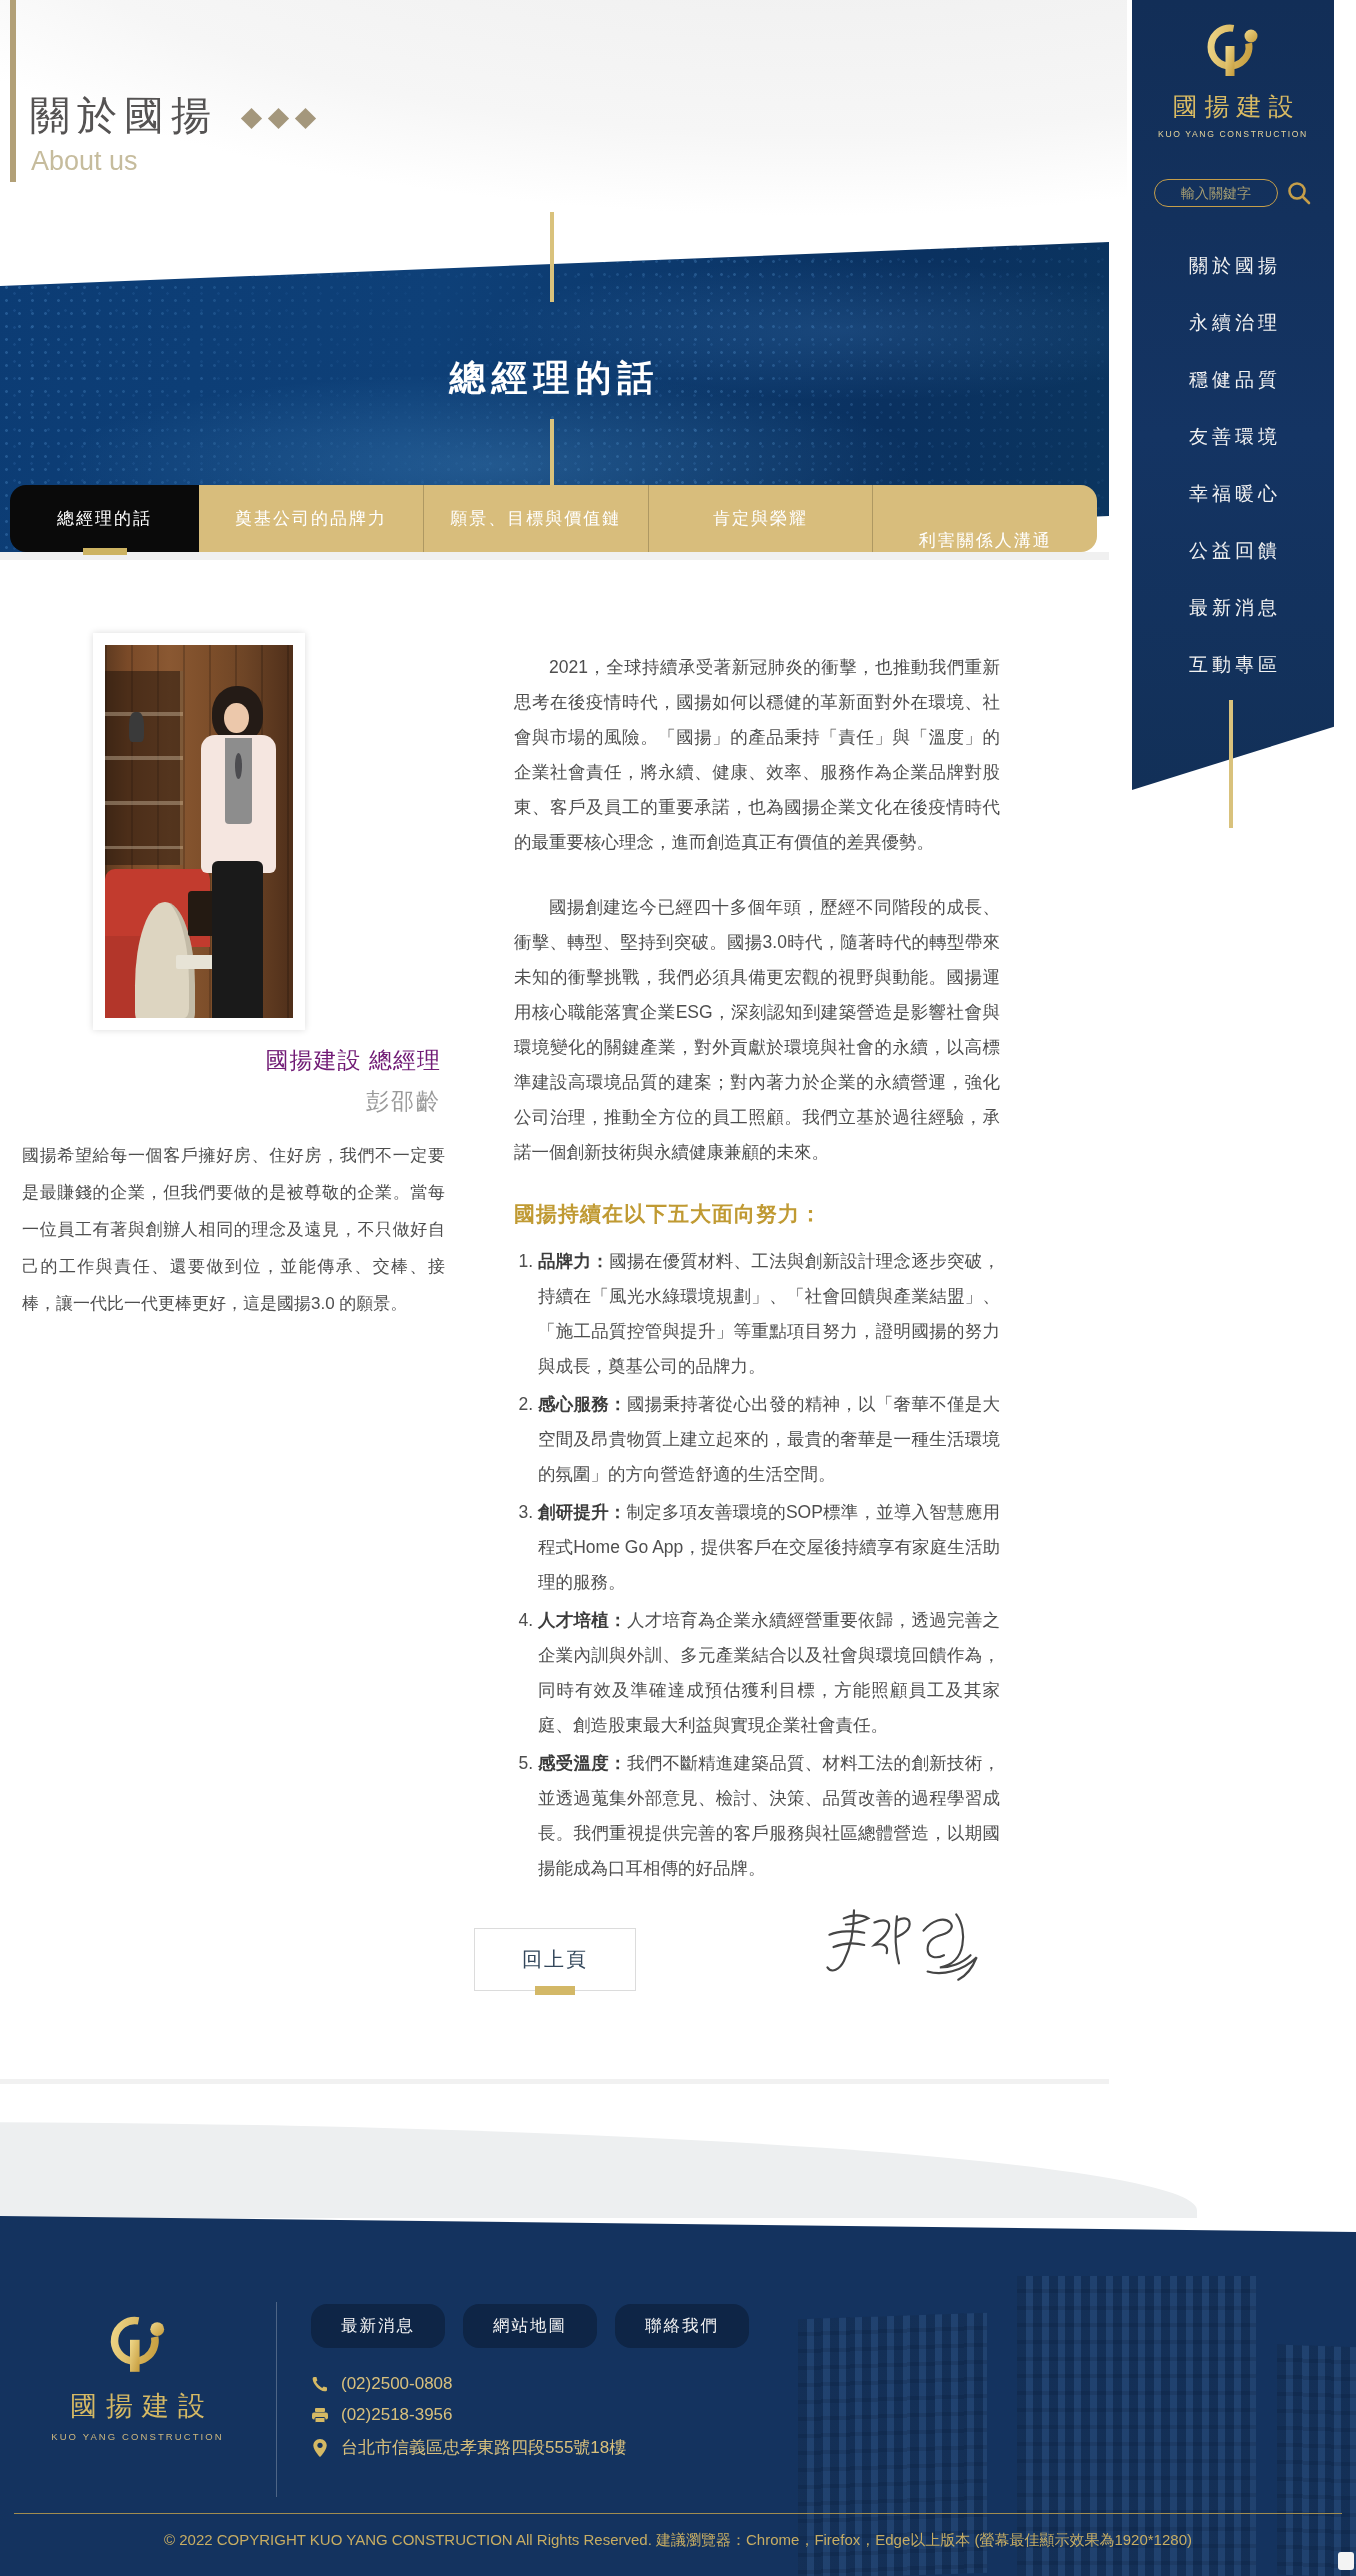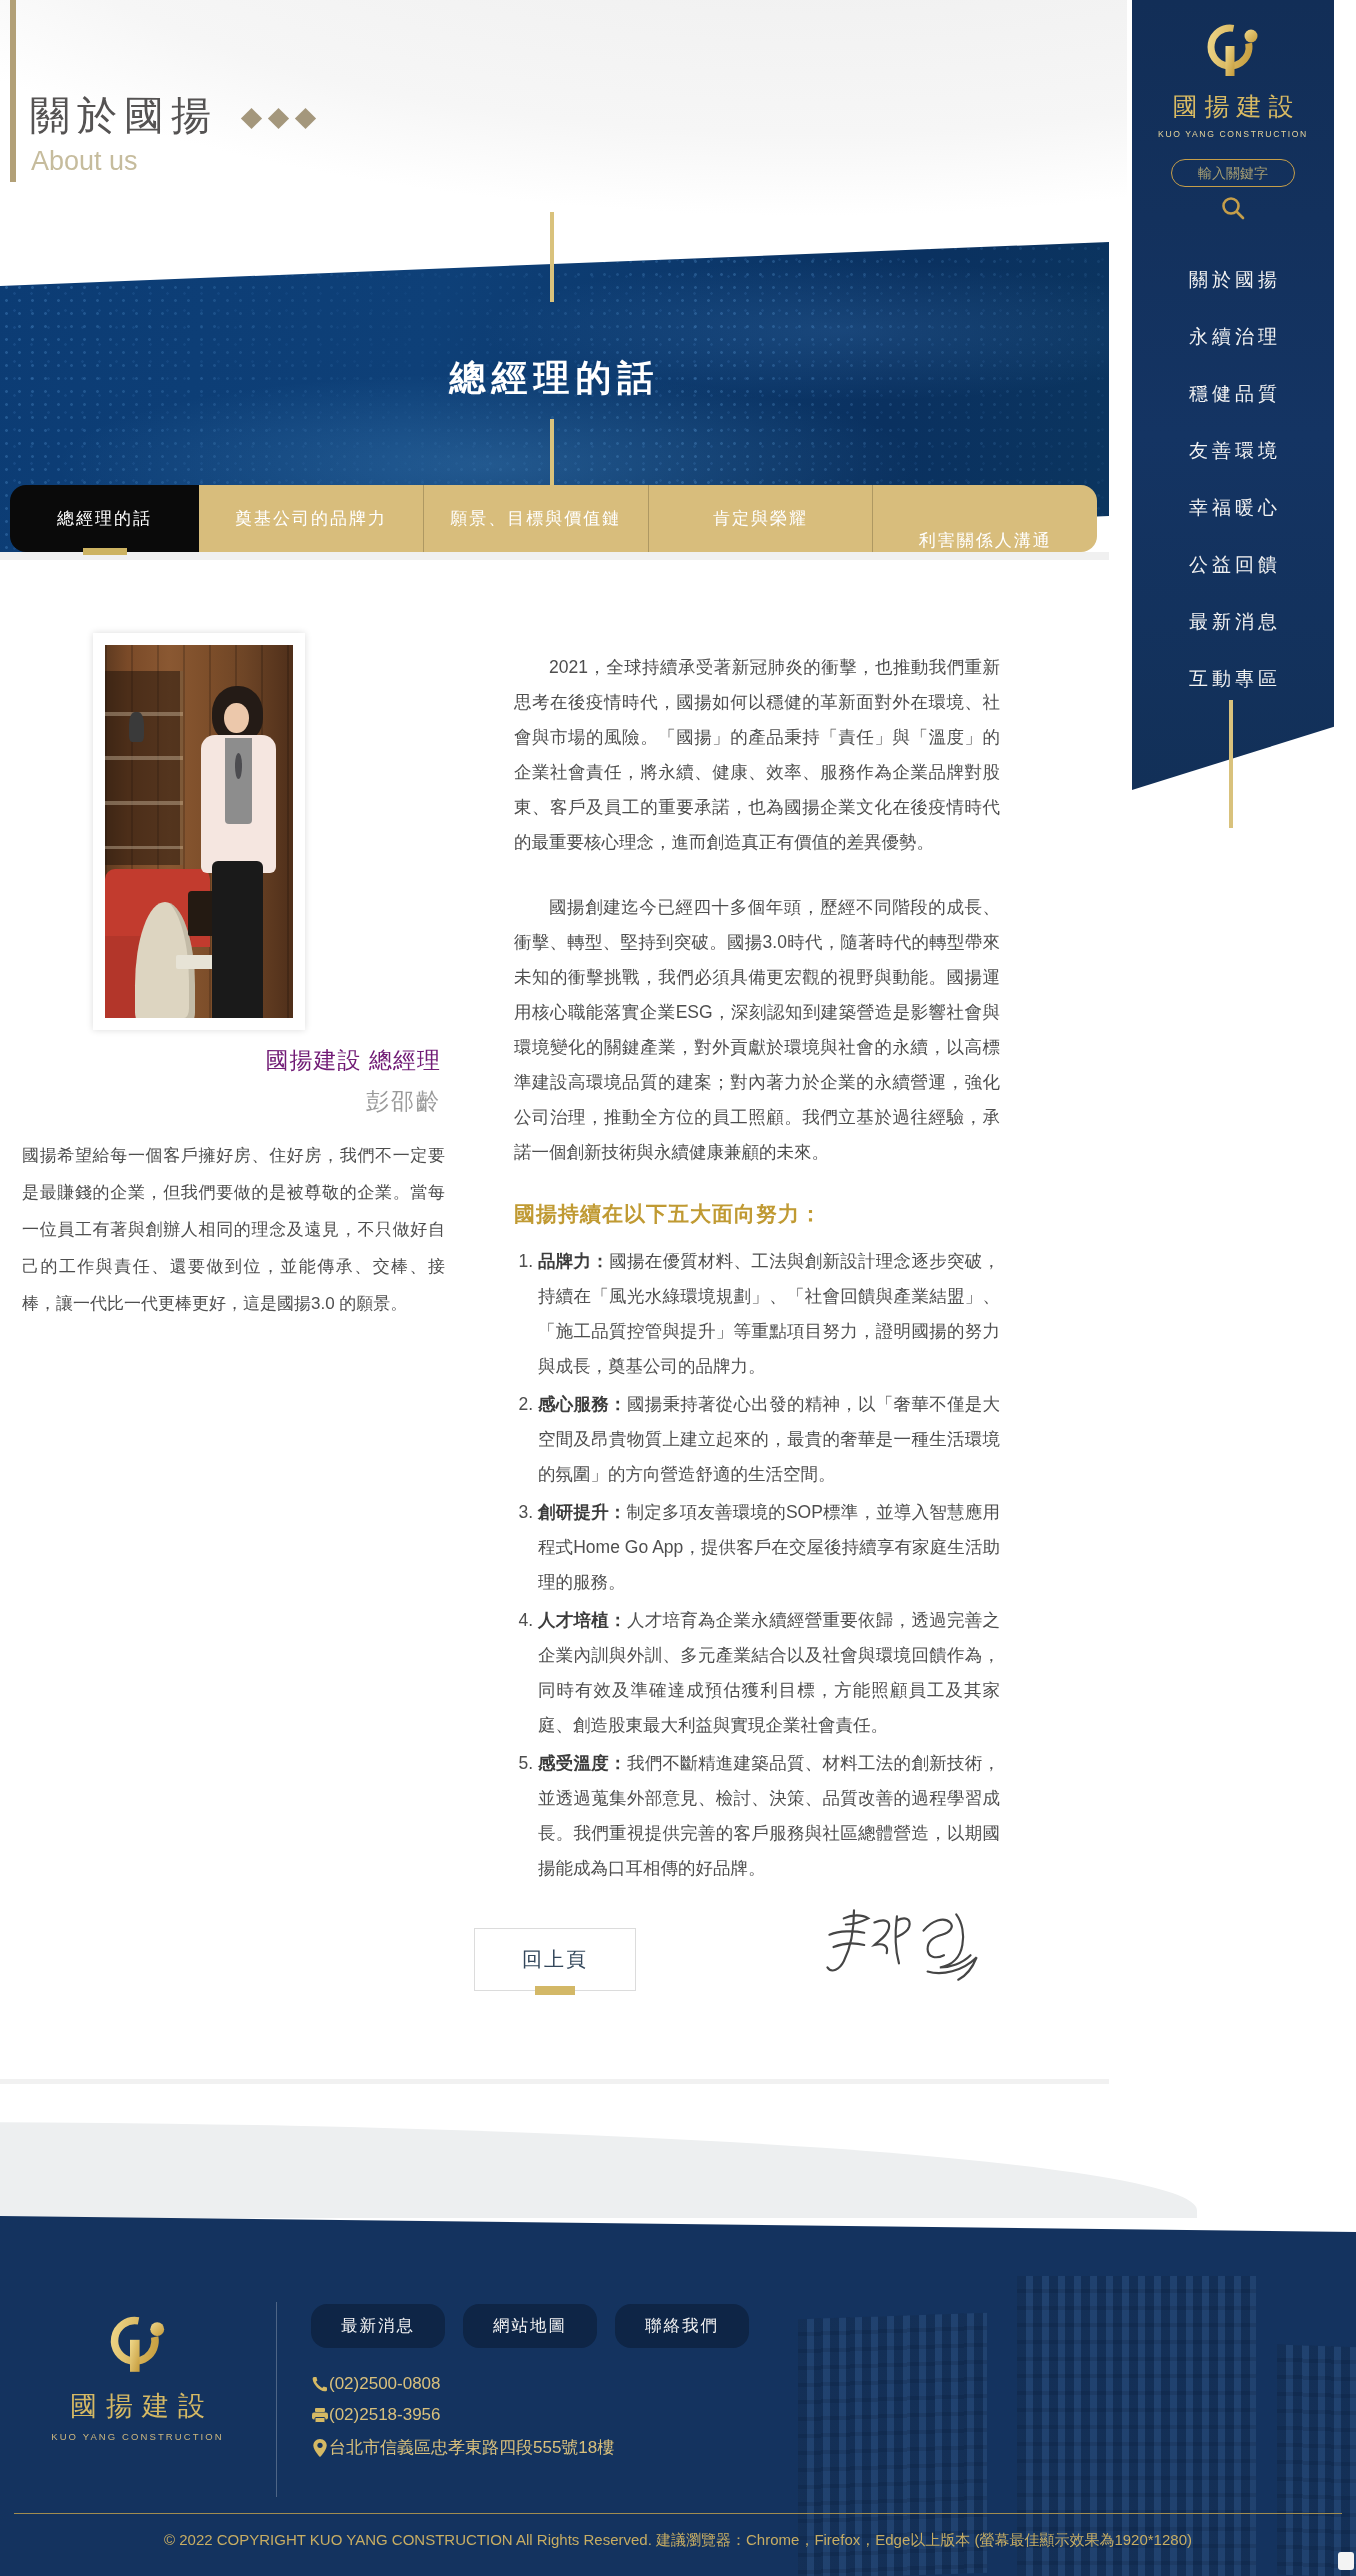--- a/index.html
+++ b/index.html
@@ -45,21 +45,21 @@
   .tab.gold:last-child{border-radius:0 16px 16px 0;align-items:flex-end;}
   .tab-indicator{position:absolute;left:73px;bottom:-3px;width:44px;height:7px;background:#cdb362;}
   .tabs-understrip{position:absolute;left:0;top:552px;width:1109px;height:8px;background:#f0f0f0;z-index:2;}
   
   .sidebar{position:absolute;left:1132px;top:0;width:202px;height:790px;z-index:5;
     background:linear-gradient(180deg,#122e57 0%,#143463 55%,#123058 100%);
     clip-path:polygon(0 0,100% 0,100% 92%,0 100%);display:flex;flex-direction:column;align-items:center;}
   .sb-logo{margin-top:20px;}
   .sb-brand-cn{margin-top:12px;font-size:25px;color:#d9bb63;letter-spacing:7px;text-indent:7px;font-weight:400;}
   .sb-brand-en{margin-top:6px;font-size:8.6px;color:#e6d49b;letter-spacing:1.6px;}
-  .sb-search{margin-top:20px;display:flex;align-items:center;gap:8px;flex-direction:column;}
+  .sb-search{margin-top:40px;display:flex;align-items:center;gap:8px;}
   .sb-search input{width:118px;height:24px;background:transparent;border:1.5px solid #c59e4a;
     border-radius:14px;color:#cbbf8d;font-size:14px;text-align:center;outline:none;
     font-family:"Liberation Sans","DejaVu Sans",sans-serif;}
   .sb-search input::placeholder{color:#a59d72;}
   .sb-nav{margin-top:30px;display:flex;flex-direction:column;}
   .sb-nav-item{height:57px;display:flex;align-items:center;justify-content:center;color:#f2f2f2;
     font-size:19px;letter-spacing:4px;text-indent:4px;cursor:pointer;width:202px;}
   
   .photo-frame{position:absolute;left:93px;top:633px;width:188px;height:373px;background:#ffffff;
     padding:12px;box-shadow:0 0 7px rgba(0,0,0,.14);z-index:2;}
@@ -115,21 +115,21 @@
                      repeating-linear-gradient(180deg,transparent 0 13px,rgba(10,28,54,.5) 13px 17px);}
   .ft-logo{position:absolute;left:28px;top:96px;width:219px;text-align:center;}
   .ft-brand-cn{margin-top:10px;font-size:27px;color:#d5b964;letter-spacing:9px;text-indent:9px;font-weight:400;}
   .ft-brand-en{margin-top:7px;font-size:9.5px;color:#cdb77e;letter-spacing:2.1px;}
   .ft-divider{position:absolute;left:276px;top:86px;width:1px;height:195px;background:rgba(185,195,210,.35);}
   .ft-right{position:absolute;left:311px;top:88px;}
   .ft-btns{display:flex;gap:18px;}
   .ft-btn{background:#0e2546;color:#f4f4f4;font-size:16.5px;letter-spacing:2px;border-radius:16px;
     padding:11px 30px;cursor:pointer;}
   .ft-contacts{margin-top:26px;display:flex;flex-direction:column;gap:11px;}
-  .ft-row{display:flex;align-items:center;color:#d9c07c;font-size:17px;cursor:pointer;}
+  .ft-row{display:flex;align-items:center;gap:12px;color:#d9c07c;font-size:17px;cursor:pointer;}
   .ft-goldline{position:absolute;left:14px;right:14px;top:297px;height:1px;background:#a08c4f;}
   .ft-copy{position:absolute;left:0;top:315px;width:100%;text-align:center;color:#c7ad63;font-size:15px;}
   .scroll-corner{position:absolute;right:2px;bottom:6px;width:16px;height:18px;background:#f4f4f4;border-radius:3px;}
 </style>
 </head>
 <body>
 
 <svg width="0" height="0" style="position:absolute">
   <defs>
     <linearGradient id="goldgrad" x1="0" y1="0" x2="1" y2="1">

